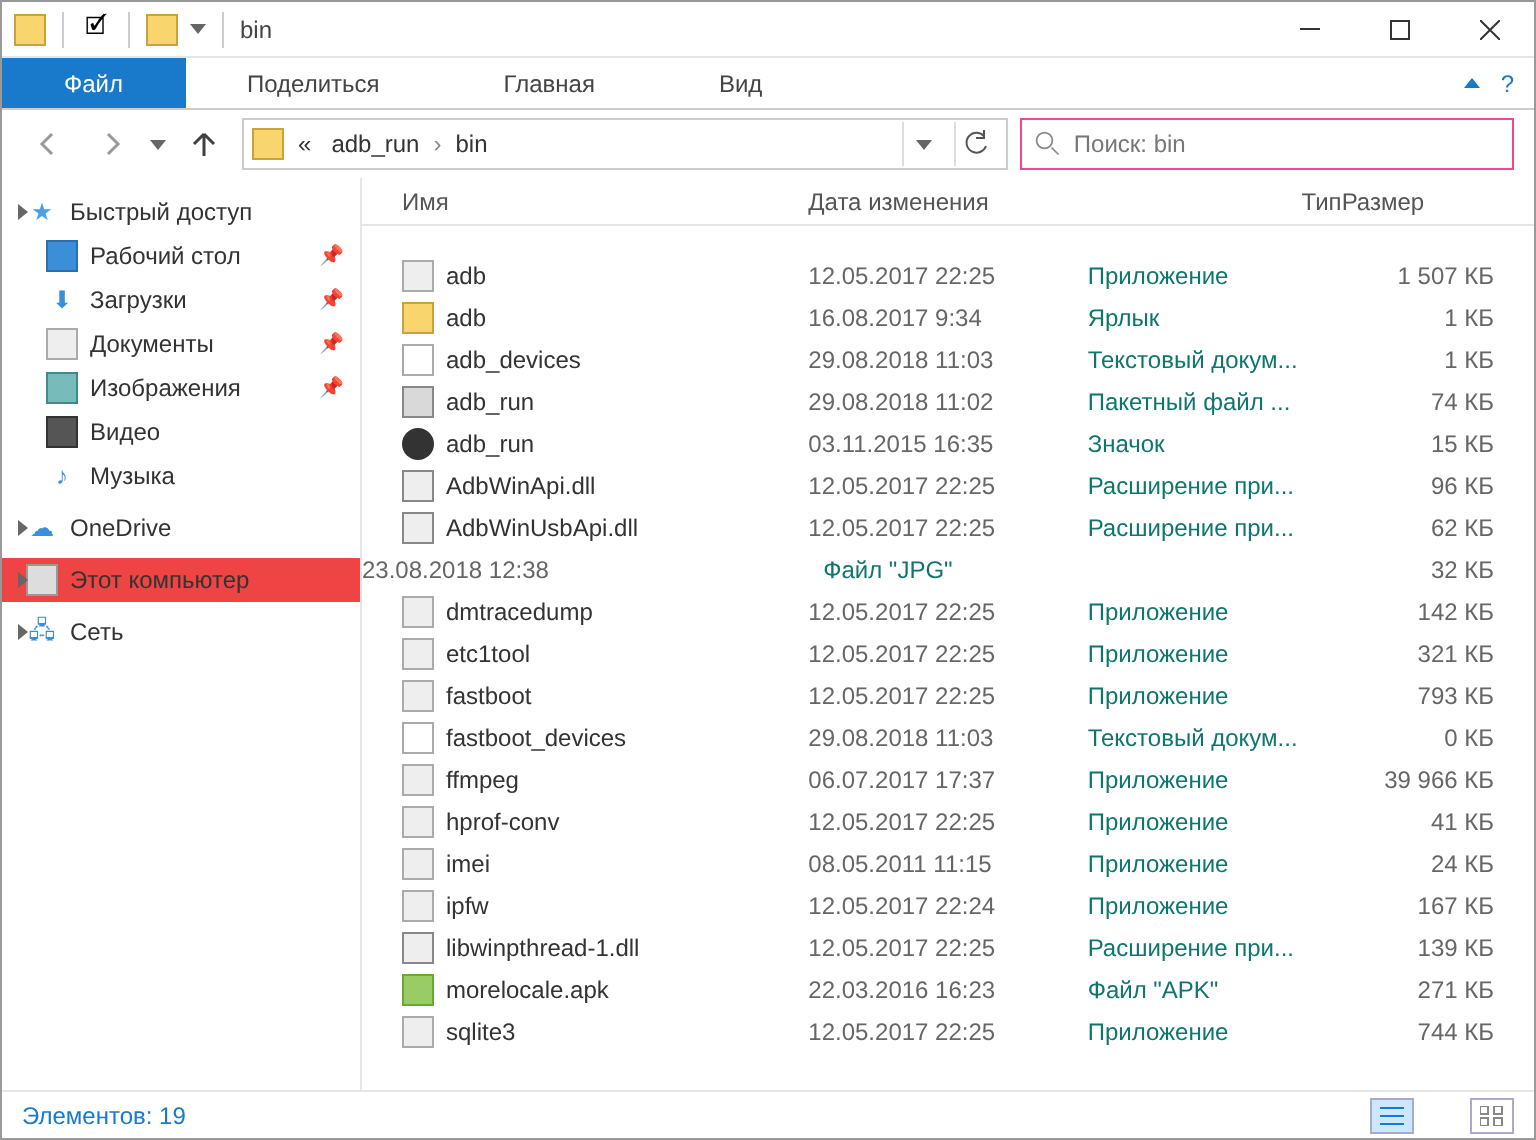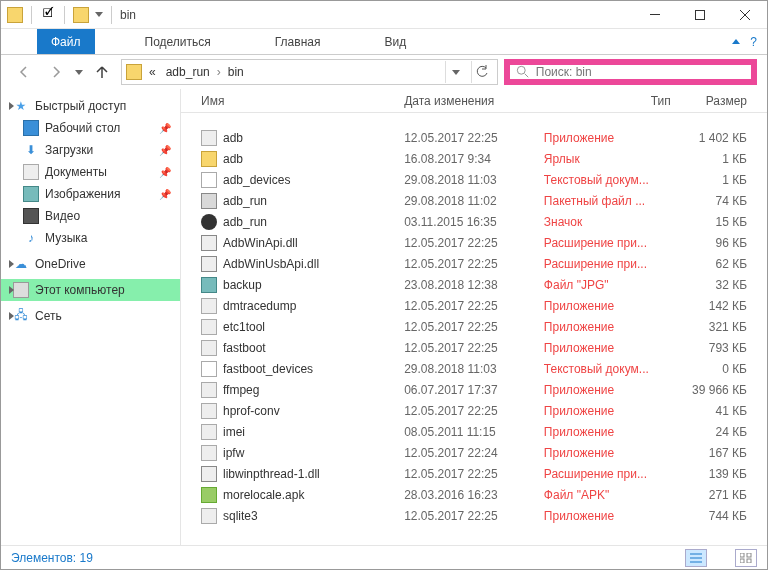--- a/index.html
+++ b/index.html
@@ -10,62 +10,62 @@
 .titlebar { height:28px; background:#fff; display:flex; align-items:center; border-bottom:1px solid #e5e5e5; }
 .titlebar .qat { display:flex; align-items:center; gap:6px; padding:0 6px; }
 .titlebar .qat .ficon { width:16px; height:16px; background:#f8d66d; border:1px solid #c9a33a; }
 .titlebar .sep { height:18px; width:1px; background:#ccc; margin:0 2px; }
 .titlebar .title { flex:0 0 auto; padding:0 6px; color:#444; }
 .titlebar .spacer { flex:1; }
 .winbtn { width:45px; height:28px; display:flex; align-items:center; justify-content:center; color:#333; }
 
 
 .ribbon { height:26px; display:flex; align-items:stretch; border-bottom:1px solid #ccc; }
-.ribbon .tab { padding:0 14px; display:flex; align-items:center; color:#444;margin-left:36px; }
+.ribbon .tab { padding:0 31px; display:flex; align-items:center; color:#444; }
 .ribbon .tab.file { background:#1979ca; color:#fff; }
 .ribbon .rspacer { flex:1; }
 .ribbon .rtools { display:flex; align-items:center; gap:10px; padding:0 10px; color:#1979ca; }
 .chev { width:0; height:0; border-left:4px solid transparent; border-right:4px solid transparent; border-top:5px solid #666; }
 
 
 .navbar { height:34px; display:flex; align-items:center; gap:6px; padding:4px 10px; }
 .navbtn { width:26px; height:26px; display:flex; align-items:center; justify-content:center; color:#9a9a9a; border-radius:2px; }
 .navbtn.enabled { color:#404040; }
 .addrbox { flex:1.6; height:26px; border:1px solid #ccc; display:flex; align-items:center; padding:0 4px; gap:4px; }
 .addrbox .ficon { width:16px; height:16px; background:#f8d66d; border:1px solid #c9a33a; flex-shrink:0; }
 .addrbox .crumb { color:#333; padding:0 3px; }
 .addrbox .csep { color:#888; }
 .addrbox .spacer { flex:1; }
 .addrbox .inbtn { width:22px; height:22px; display:flex; align-items:center; justify-content:center; color:#555; border-left:1px solid #ddd; }
-.searchbox { flex:1; height:26px; border:6px solid #ec4899; display:flex; align-items:center; padding:0 6px; gap:6px; color:#777; }
+.searchbox { flex:1; height:26px; border:1px solid #ec4899; display:flex; align-items:center; padding:0 6px; gap:6px; color:#777; }
 .searchbox .sicon { width:14px; height:14px; }
 
 
 .body { flex:1; display:flex; overflow:hidden; }
 .sidebar { width:180px; border-right:1px solid #e5e5e5; padding:6px 0; overflow:auto; }
 .sb-group { margin-bottom:4px; }
 .sb-item { display:flex; align-items:center; gap:6px; padding:3px 8px 3px 22px; color:#333; position:relative; }
 .sb-item.top { padding-left:12px; }
-.sb-item.selected { background:#86efac; }
+.sb-item.selected { background:#ef4444; }
 .sb-item .disc { position:absolute; left:8px; width:0; height:0; border-top:4px solid transparent; border-bottom:4px solid transparent; border-left:5px solid #666; }
 .pin { color:#6b6b6b; font-size:10px; margin-left:auto; }
 .ic { width:16px; height:16px; flex-shrink:0; display:inline-flex; align-items:center; justify-content:center; }
 
 
 .files { flex:1; display:flex; flex-direction:column; overflow:hidden; }
 .cols { display:flex; border-bottom:1px solid #e5e5e5; height:24px; align-items:center; color:#555; }
 .col-name { flex:1.6; padding-left:20px; }
 .col-date { flex:1.1; }
 .col-type { flex:1;text-align:right; }
-.col-size { flex:0.6; text-align:right; padding-right:20px; }
+.col-size { flex:0.6; text-align:left; padding-right:20px; }
 .rows { flex:1; overflow:auto;margin-top:14px; }
 .row { display:flex; align-items:center; height:21px; padding:0; }
 .cell-name { flex:1.6; display:flex; align-items:center; gap:6px; padding-left:20px; color:#333; }
 .cell-date { flex:1.1; color:#666; }
-.cell-type { flex:1; color:#ef4444; white-space:nowrap; overflow:hidden; text-overflow:ellipsis; }
+.cell-type { flex:1; color:#0f766e; white-space:nowrap; overflow:hidden; text-overflow:ellipsis; }
 .cell-size { flex:0.6; text-align:right; color:#666; padding-right:20px; }
 
 
 .status { height:24px; border-top:1px solid #e5e5e5; display:flex; align-items:center; padding:0 10px; color:#1979ca;gap:24px; }
 .status .spacer { flex:1; }
 .viewbtn { width:22px; height:18px; border:1px solid #aac; margin-left:4px; display:flex; align-items:center; justify-content:center; }
 .viewbtn.active { background:#cce8ff; }
 
 
 .app-ic { background:#eee; border:1px solid #aaa; }
@@ -234,21 +234,21 @@
         <div class="col-size">Размер</div>
       </div>
       <div class="rows" id="rows">
           <div class="row">
             <div class="cell-name">
               <span class="ic app-ic"></span>
               <span>adb</span>
             </div>
             <div class="cell-date">12.05.2017 22:25</div>
             <div class="cell-type">Приложение</div>
-            <div class="cell-size">1 402 КБ</div>
+            <div class="cell-size">1 507 КБ</div>
           </div>
           <div class="row">
             <div class="cell-name">
               <span class="ic lnk-ic"></span>
               <span>adb</span>
             </div>
             <div class="cell-date">16.08.2017 9:34</div>
             <div class="cell-type">Ярлык</div>
             <div class="cell-size">1 КБ</div>
           </div>
@@ -291,24 +291,20 @@
           <div class="row">
             <div class="cell-name">
               <span class="ic dll-ic"></span>
               <span>AdbWinUsbApi.dll</span>
             </div>
             <div class="cell-date">12.05.2017 22:25</div>
             <div class="cell-type">Расширение при...</div>
             <div class="cell-size">62 КБ</div>
           </div>
           <div class="row">
-            <div class="cell-name">
-              <span class="ic jpg-ic"></span>
-              <span>backup</span>
-            </div>
             <div class="cell-date">23.08.2018 12:38</div>
             <div class="cell-type">Файл "JPG"</div>
             <div class="cell-size">32 КБ</div>
           </div>
           <div class="row">
             <div class="cell-name">
               <span class="ic app-ic"></span>
               <span>dmtracedump</span>
             </div>
             <div class="cell-date">12.05.2017 22:25</div>
@@ -385,21 +381,21 @@
             </div>
             <div class="cell-date">12.05.2017 22:25</div>
             <div class="cell-type">Расширение при...</div>
             <div class="cell-size">139 КБ</div>
           </div>
           <div class="row">
             <div class="cell-name">
               <span class="ic apk-ic"></span>
               <span>morelocale.apk</span>
             </div>
-            <div class="cell-date">28.03.2016 16:23</div>
+            <div class="cell-date">22.03.2016 16:23</div>
             <div class="cell-type">Файл "APK"</div>
             <div class="cell-size">271 КБ</div>
           </div>
           <div class="row">
             <div class="cell-name">
               <span class="ic app-ic"></span>
               <span>sqlite3</span>
             </div>
             <div class="cell-date">12.05.2017 22:25</div>
             <div class="cell-type">Приложение</div>

